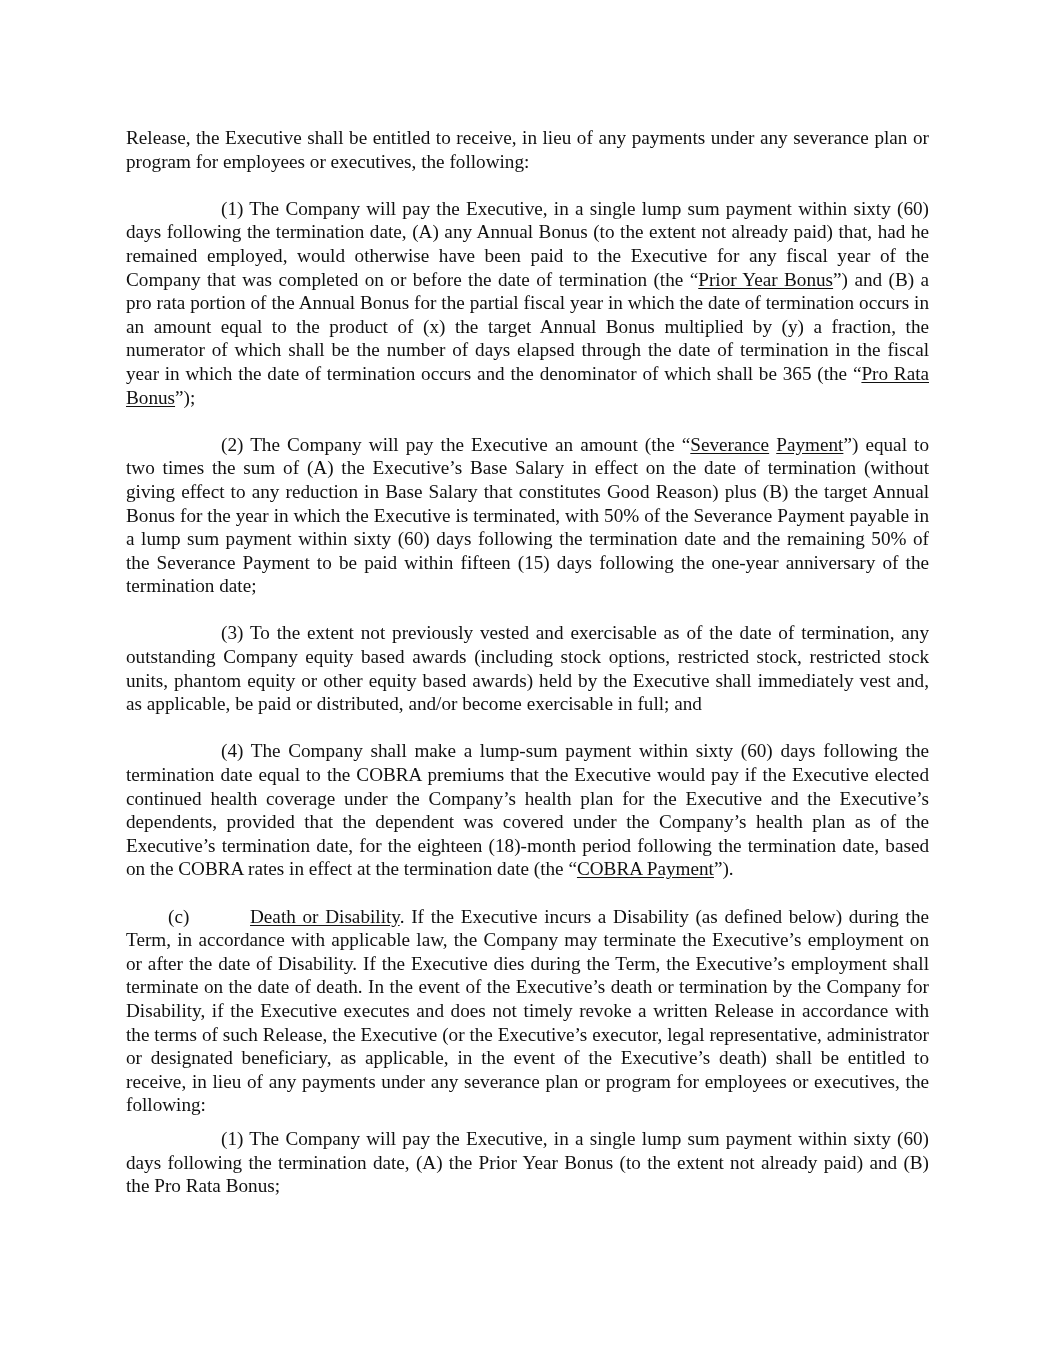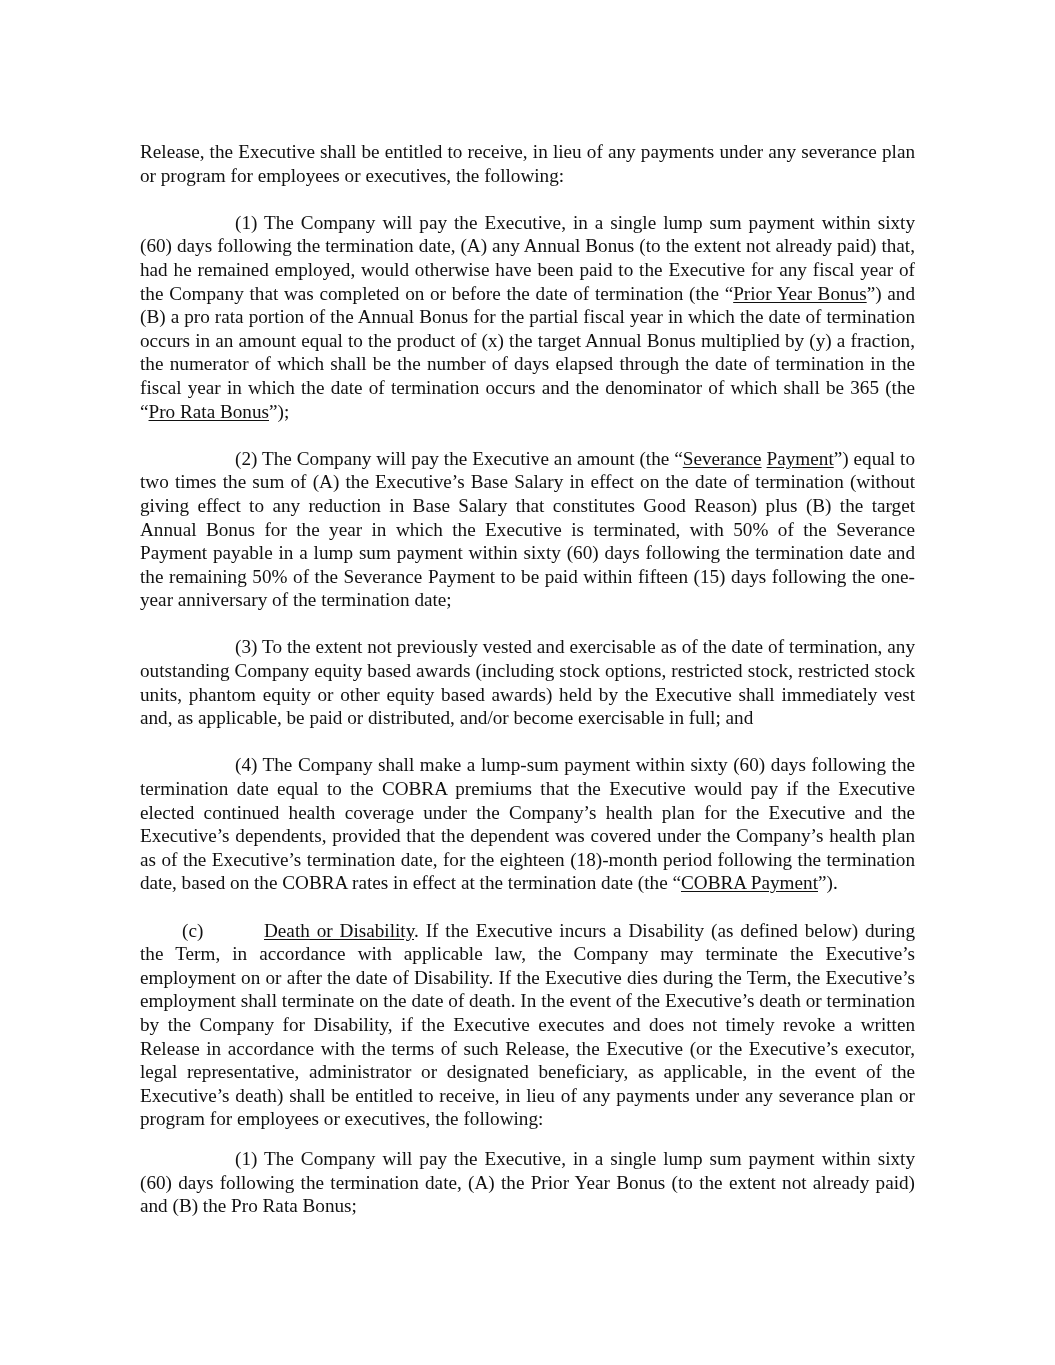--- a/index.html
+++ b/index.html
@@ -17,21 +17,21 @@
     }
     .page {
       position: absolute;
       left: 124px;
       top: 124px;
       width: 807px;
       font-size: 19.2px;
       line-height: 23.6px;
     }
     .para {
-      margin: 16px;
+      margin: 2px;
       text-align: justify;
       text-align-last: left;
       font-family: Liberation Serif, serif;
     }
     .indent {
       text-indent: 95px;
     }
     .gap-lg { margin-top: 23.6px; }
     .gap-sm { margin-top: 10px; }
     u.term {

